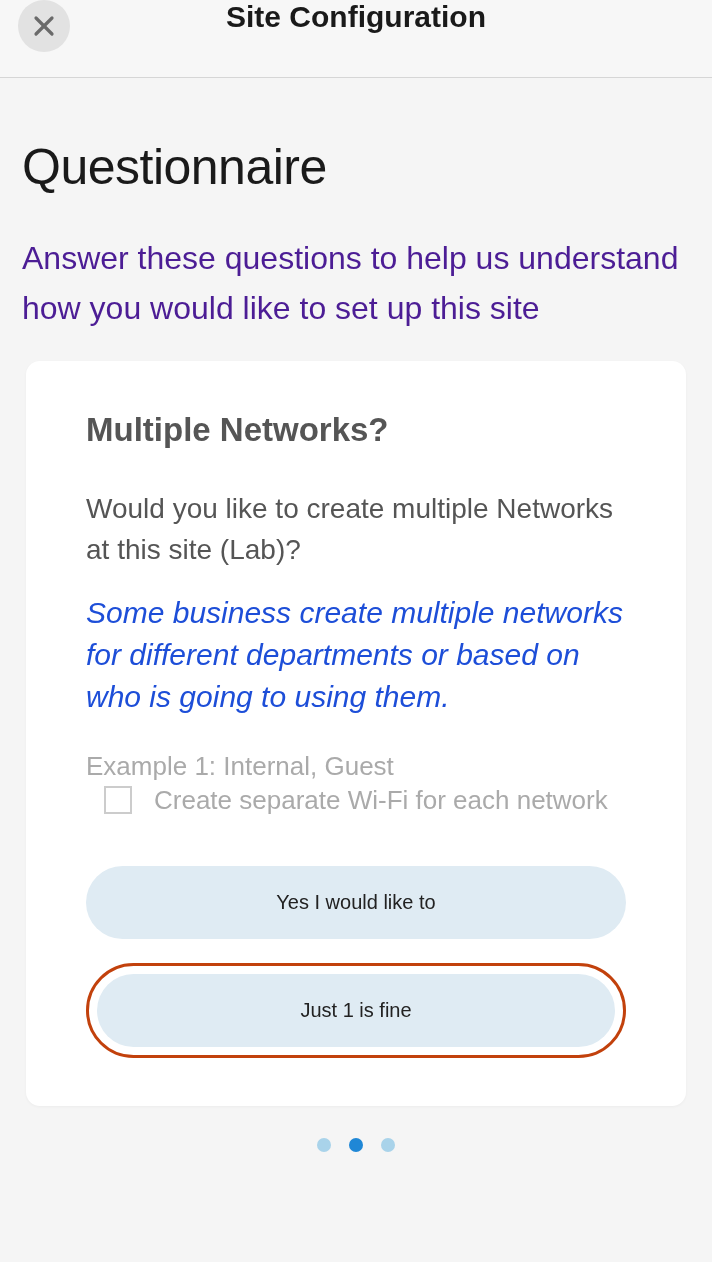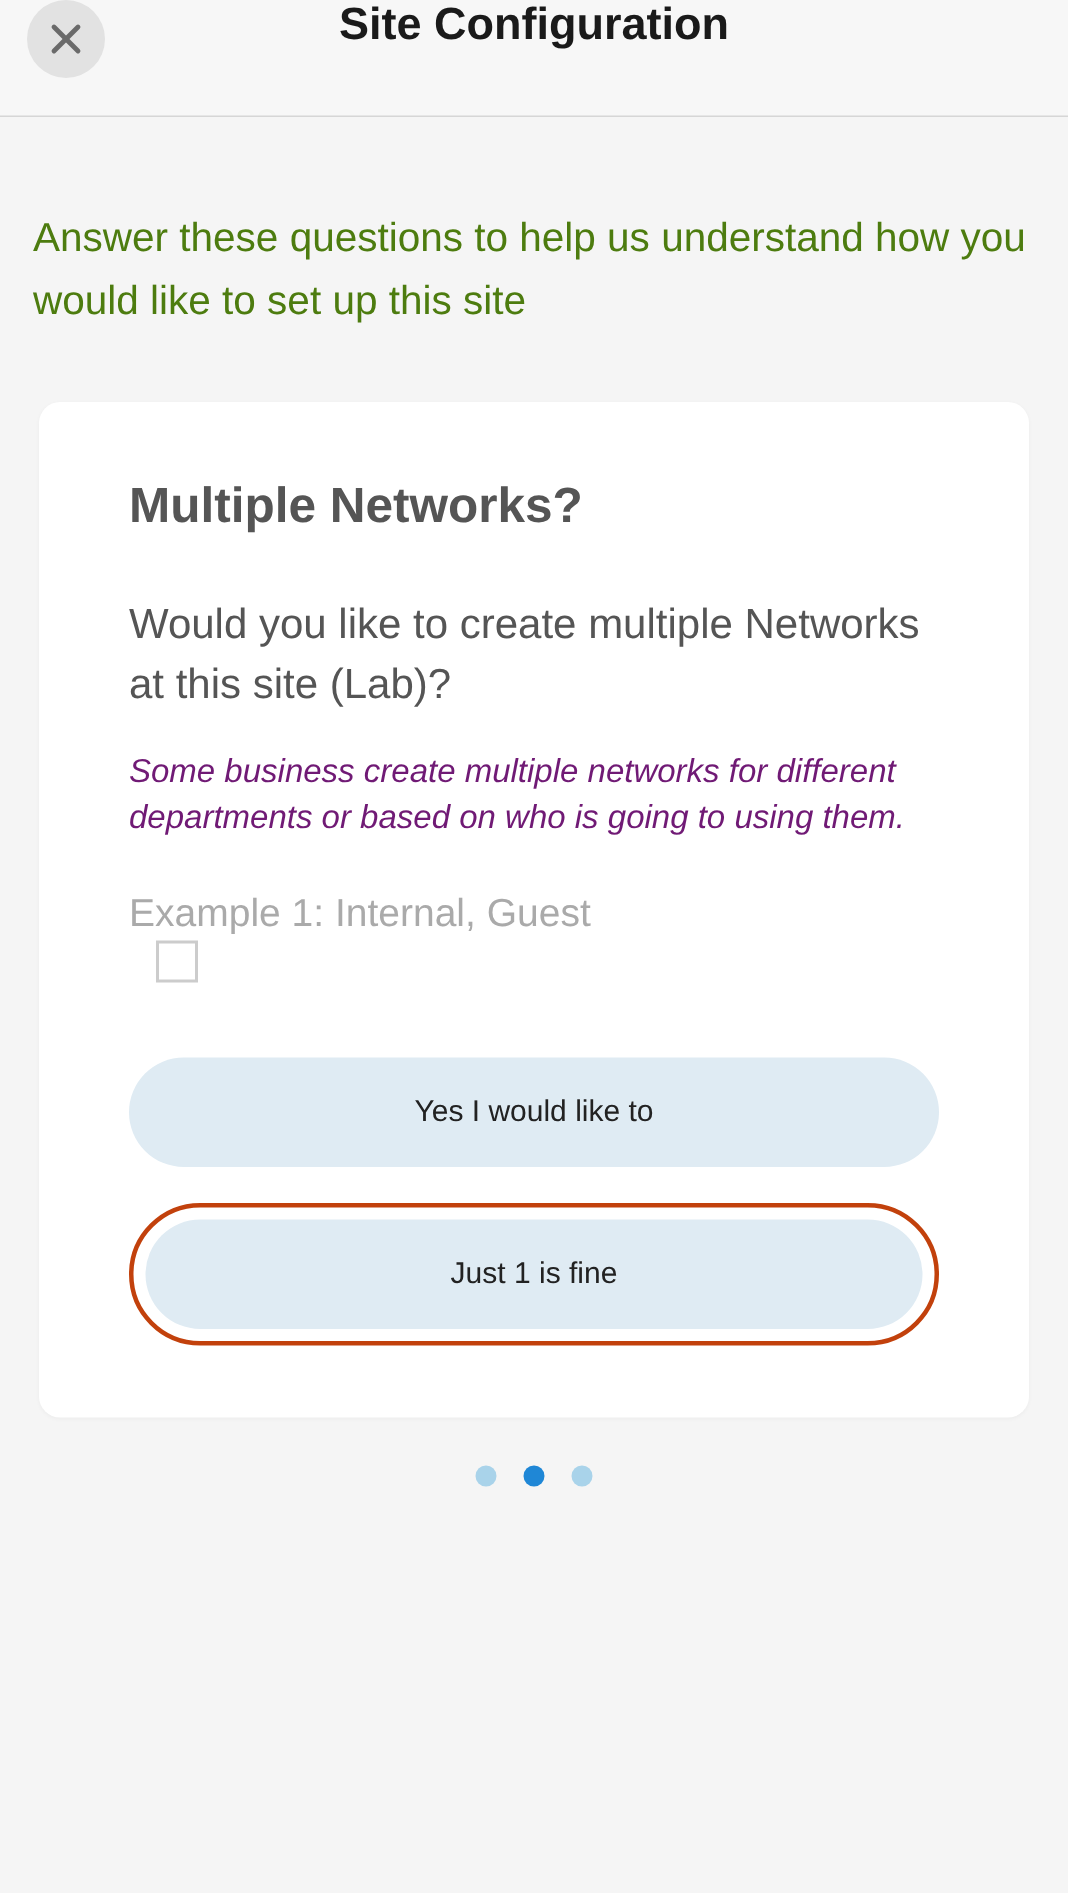--- a/index.html
+++ b/index.html
@@ -50,24 +50,24 @@
       padding: 60px 22px 0 22px;
     }
     .page-heading {
       font-size: 50px;
       font-weight: 400;
       color: #1a1a1a;
       letter-spacing: -0.5px;
       margin-bottom: 38px;
     }
     .page-subheading {
-      font-size: 27px;
+      font-size: 32px;
       line-height: 1.55;
-      color: #4d7c0f;
-      margin-bottom: 46px;
+      color: #4c1d95;
+      margin-bottom: 28px;
     }
     .card {
       background: #fff;
       border-radius: 14px;
       padding: 50px 60px 48px 60px;
       box-shadow: 0 1px 3px rgba(0,0,0,0.04);
       margin: 0 4px;
     }
     .card-title {
       font-size: 33px;
@@ -75,24 +75,24 @@
       color: #555;
       margin-bottom: 40px;
     }
     .card-question {
       font-size: 28px;
       line-height: 1.45;
       color: #555;
       margin-bottom: 22px;
     }
     .card-note {
-      font-size: 22px;
+      font-size: 30px;
       font-style: italic;
       line-height: 1.4;
-      color: #701a75;
+      color: #1d4ed8;
       margin-bottom: 30px;
     }
     .card-example {
       font-size: 26px;
       line-height: 1.4;
       color: #aaa;
     }
     .card-example + .card-example {
       margin-bottom: 30px;
     }
@@ -161,30 +161,32 @@
   <button class="close-btn">
     <svg viewBox="0 0 24 24">
       <line x1="4" y1="4" x2="20" y2="20" stroke="#6a6a6a" stroke-width="3.2" stroke-linecap="round"></line>
       <line x1="20" y1="4" x2="4" y2="20" stroke="#6a6a6a" stroke-width="3.2" stroke-linecap="round"></line>
     </svg>
   </button>
   <div class="header-title">Site Configuration</div>
 </div>
 
 <div class="content">
+  <h1 class="page-heading">Questionnaire</h1>
   <p class="page-subheading">Answer these questions to help us understand how you would like to set up this site</p>
 
   <div class="card">
     <h2 class="card-title">Multiple Networks?</h2>
     <p class="card-question">Would you like to create multiple Networks at this site (Lab)?</p>
     <p class="card-note">Some business create multiple networks for different departments or based on who is going to using them.</p>
     <p class="card-example">Example 1: Internal, Guest</p>
 
     <div class="checkbox-row">
       <div class="checkbox"></div>
+      <span class="checkbox-label">Create separate Wi-Fi for each network</span>
     </div>
 
     <button class="option-btn">Yes I would like to</button>
 
     <div class="option-btn-wrap highlighted">
       <button class="option-btn">Just 1 is fine</button>
     </div>
   </div>
 
   <div class="pager">

